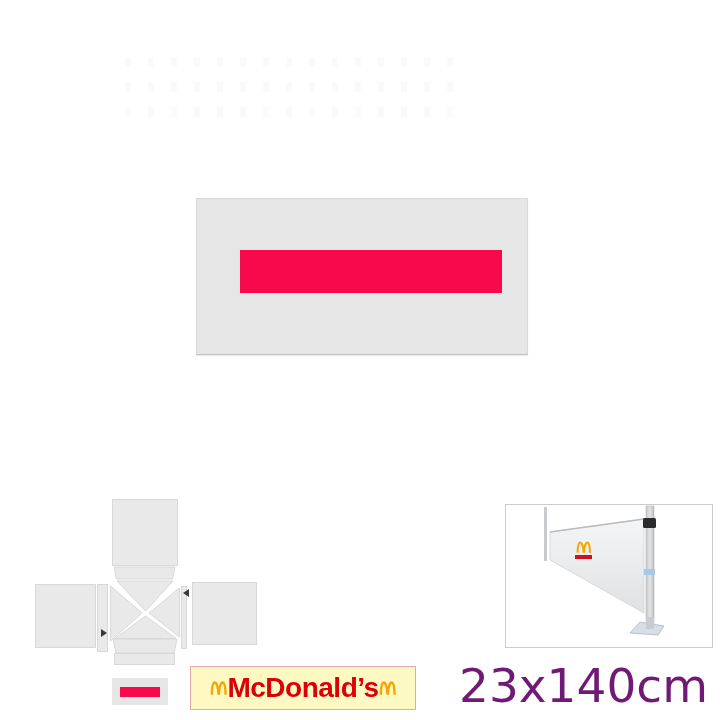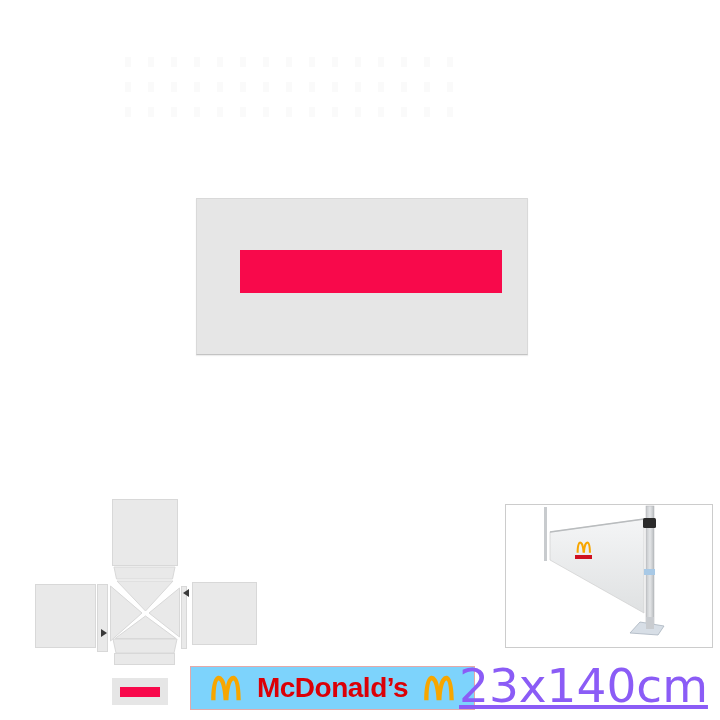--- a/index.html
+++ b/index.html
@@ -35,22 +35,22 @@
 
   
   .design-swatch{
     position:absolute;left:112px;top:678px;width:56px;height:27px;
     background:#e6e6e6;
   }
   .design-swatch .mini-bar{
     position:absolute;left:8px;top:9px;width:40px;height:10px;
   }
   .brand-panel{
-    position:absolute;left:190px;top:666px;width:285px;height:44px;
-    box-sizing:border-box;background:#7dd3fc;border:1px solid #e3a9a9;
+    position:absolute;left:190px;top:666px;width:226px;height:44px;
+    box-sizing:border-box;background:#fef9c3;border:1px solid #e3a9a9;
     display:flex;align-items:center;justify-content:space-between;
     padding:0 19px;overflow:hidden;
   }
   .brand-label{
     font-weight:bold;font-size:28px;letter-spacing:-0.5px;
     font-family:"Liberation Sans",sans-serif;white-space:nowrap;
   }
   .size-label{
     position:absolute;left:459px;top:661px;width:260px;
     font-family:"DejaVu Sans",sans-serif;font-size:47px;line-height:1.05;
@@ -180,13 +180,13 @@
 <div class="brand-panel">
   <svg width="32" height="36" viewBox="0 0 52 44">
     <path d="M2,42 C2,12 8,2 14,2 C20,2 25,10 26,20 C27,10 32,2 38,2 C44,2 50,12 50,42 L43,42 C43,18 40,10 38,10 C36,10 31,18 30,42 L22,42 C21,18 16,10 14,10 C12,10 9,18 9,42 Z" fill="#F7A600"></path>
   </svg>
   <span class="brand-label" style="color: rgb(219, 0, 7);">McDonald’s</span>
   <svg width="32" height="36" viewBox="0 0 52 44">
     <path d="M2,42 C2,12 8,2 14,2 C20,2 25,10 26,20 C27,10 32,2 38,2 C44,2 50,12 50,42 L43,42 C43,18 40,10 38,10 C36,10 31,18 30,42 L22,42 C21,18 16,10 14,10 C12,10 9,18 9,42 Z" fill="#F7A600"></path>
   </svg>
 </div>
 
-<div class="size-label" style="color: #8b5cf6; text-decoration: underline;">23x140cm</div>
+<div class="size-label" style="color: #701a75;">23x140cm</div>
 
 </body></html>

